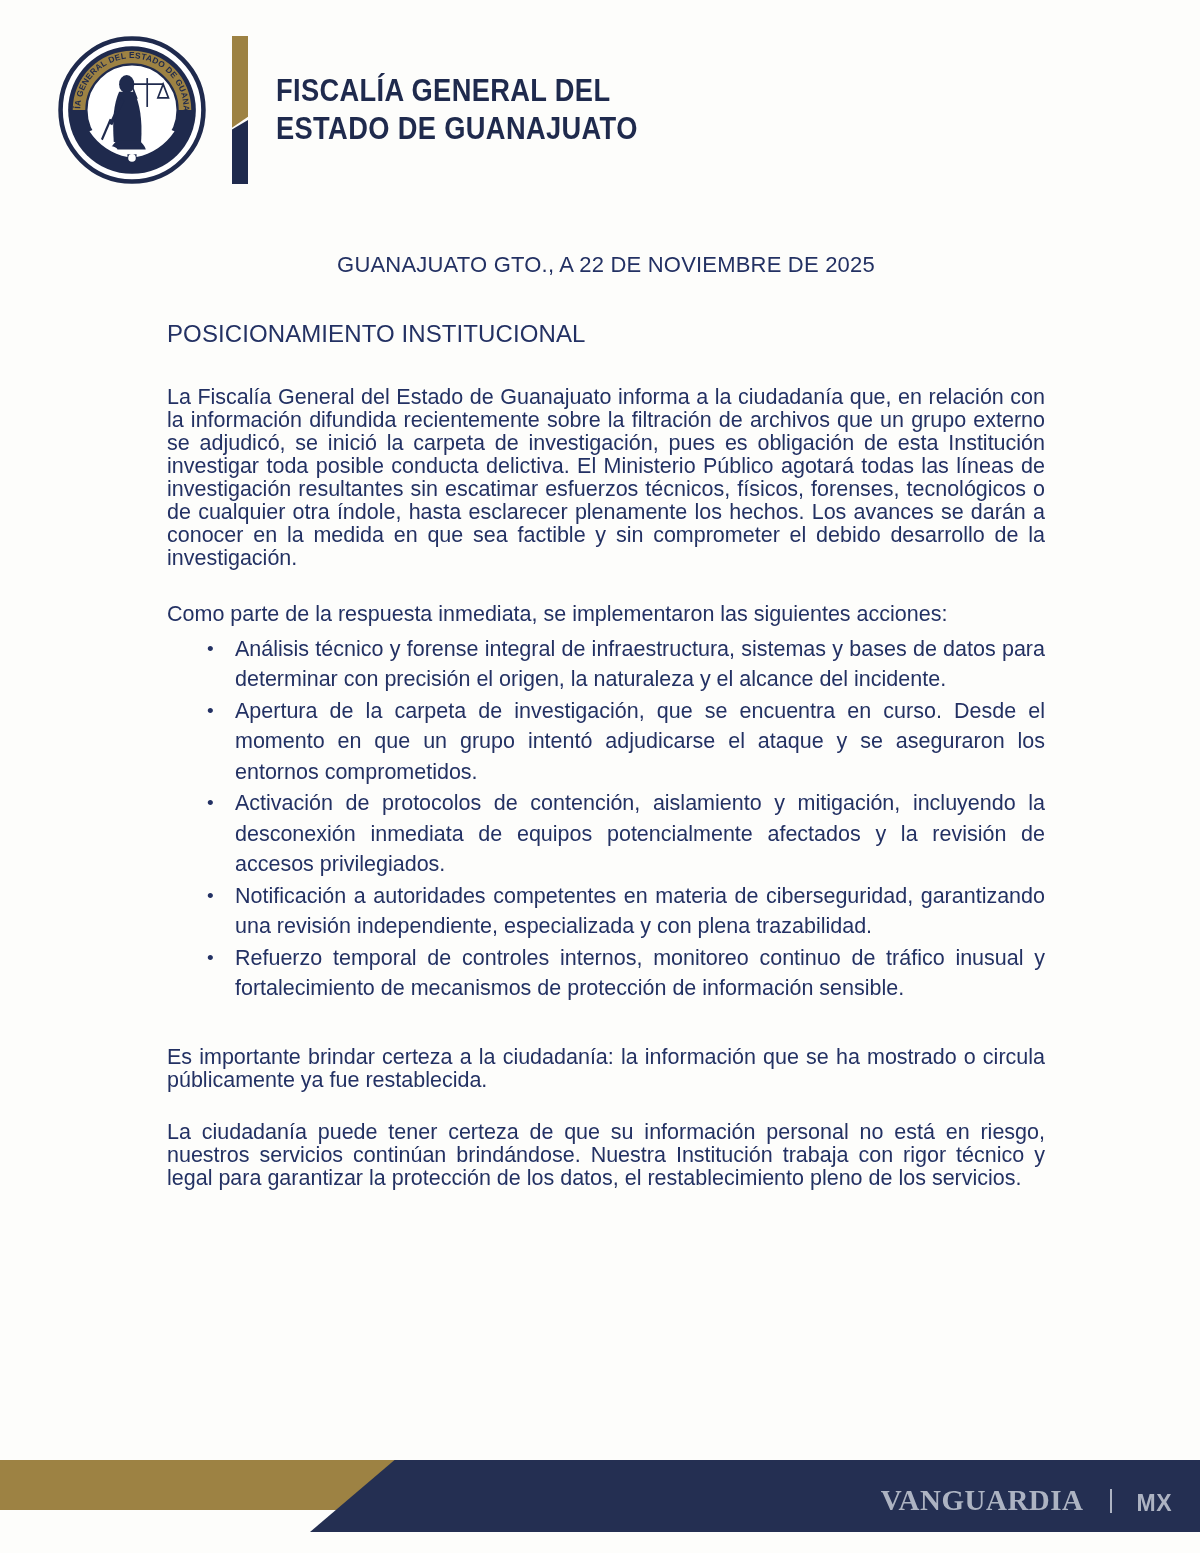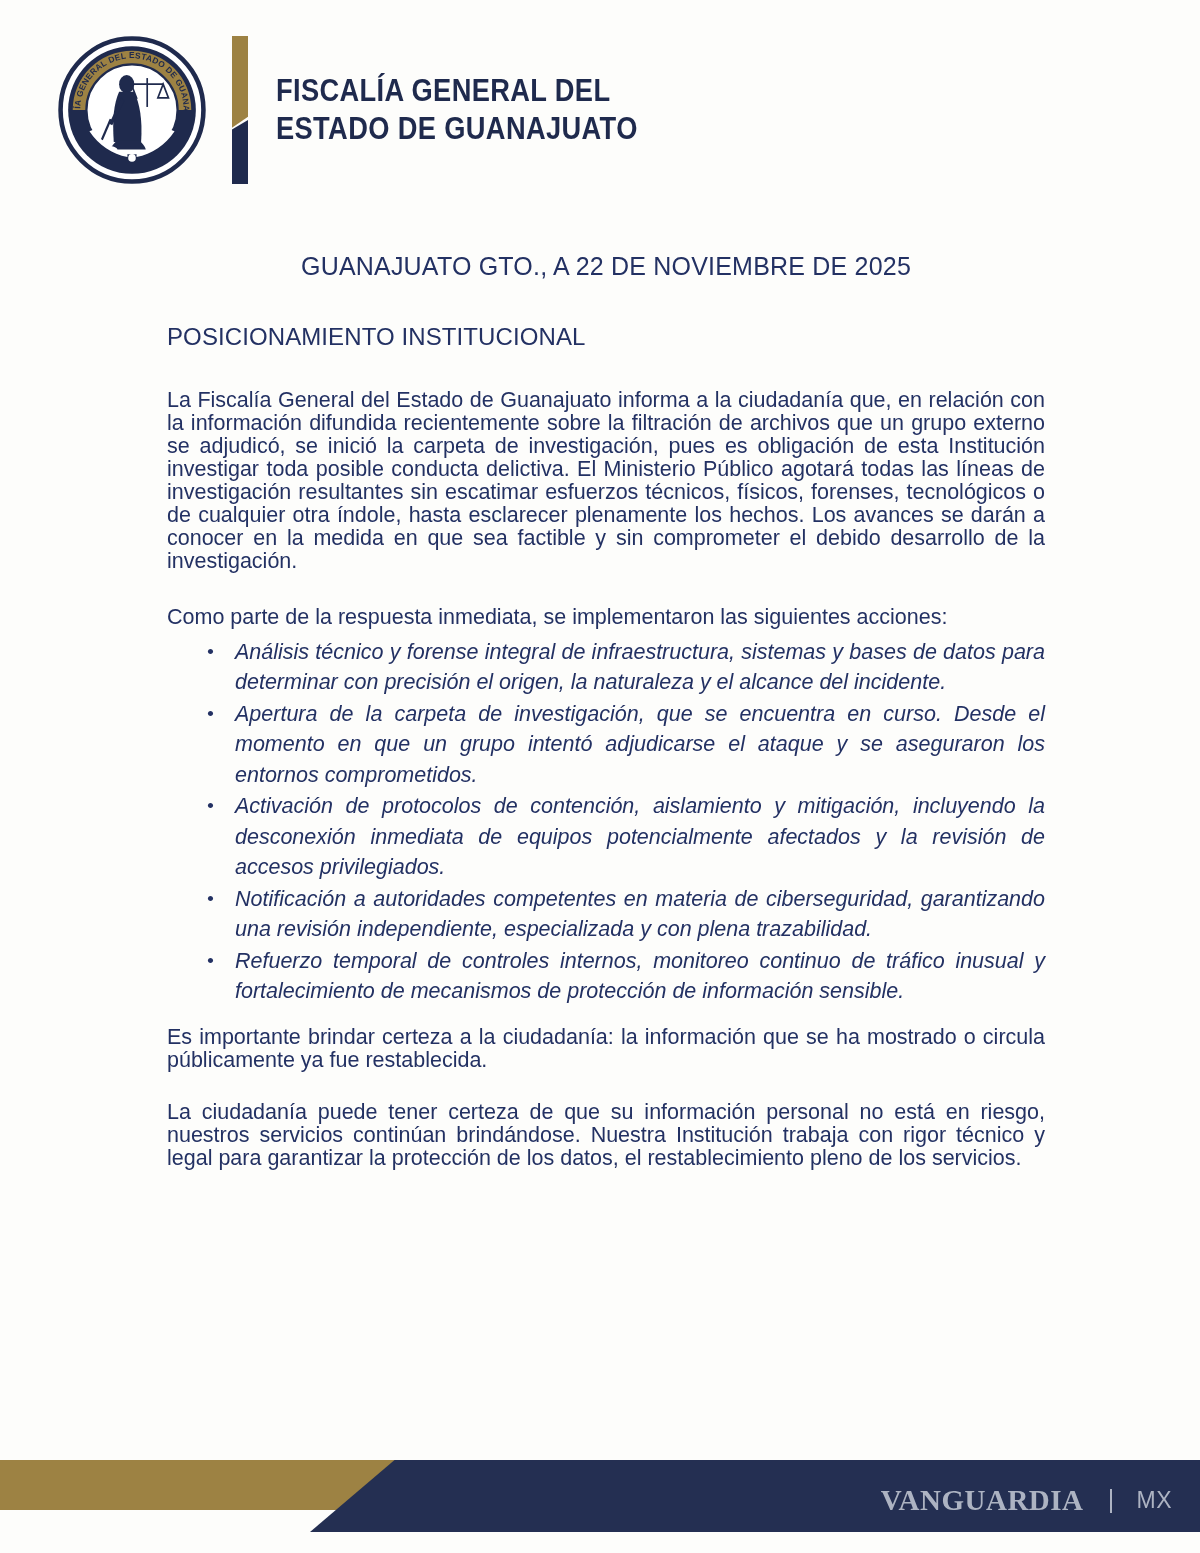--- a/index.html
+++ b/index.html
@@ -68,21 +68,21 @@
 
   
   .doc-body {
     position: absolute;
     left: 167px;
     top: 252px;
     width: 878px;
   }
   .date-line {
     text-align: center;
-    font-size: 25px;
+    font-size: 22px;
     letter-spacing: 0.2px;
     color: #233163;
     margin: 0 0 42px 0;
     white-space: nowrap;
   }
   .subject-line {
     font-size: 24px;
     letter-spacing: 0.1px;
     margin: 0 0 38px 0;
   }
@@ -93,24 +93,23 @@
     text-justify: inter-word;
     margin: 0 0 29px 0;
   }
   p.para:last-child { margin-bottom: 16px; }
   .lead-in {
     font-size: 21.5px;
     line-height: 30.5px;
     margin: 0 0 4px 0;
   }
   ul.actions {
-    margin: 0 0 19px 0;
+    margin: 0 0 42px 0;
     padding: 0 0 0 68px;
     list-style: none;
-    font-style: italic;
   }
   ul.actions li {
     position: relative;
     font-size: 21.5px;
     line-height: 30.5px;
     text-align: justify;
     text-justify: inter-word;
     margin-bottom: 1px;
     padding-left: 0;
   }
@@ -154,35 +153,35 @@
     position: absolute;
     right: 28px;
     top: 44px;
     font-family: "Liberation Serif", serif;
     font-weight: 700;
     font-size: 29px;
     letter-spacing: 0.5px;
     color: #b9bfcc;
     opacity: 0.92;
     display: flex;
-    align-items: center;
+    align-items: flex-end;
     gap: 20px;
   }
   .wm-main { font-family: "Liberation Serif", serif; }
   .wm-sep {
     display: inline-block;
     width: 2px;
     height: 24px;
     background: #b9bfcc;
     margin: 0 5px 0 6px;
     align-self: center;
   }
   .wm-mx {
     font-family: "Liberation Sans", sans-serif;
-    font-weight: 400;
+    font-weight: 700;
     font-size: 23px;
     letter-spacing: 0.5px;
   }
 </style>
 </head>
 <body>
 
 <div class="page">
 
   <div class="header">

